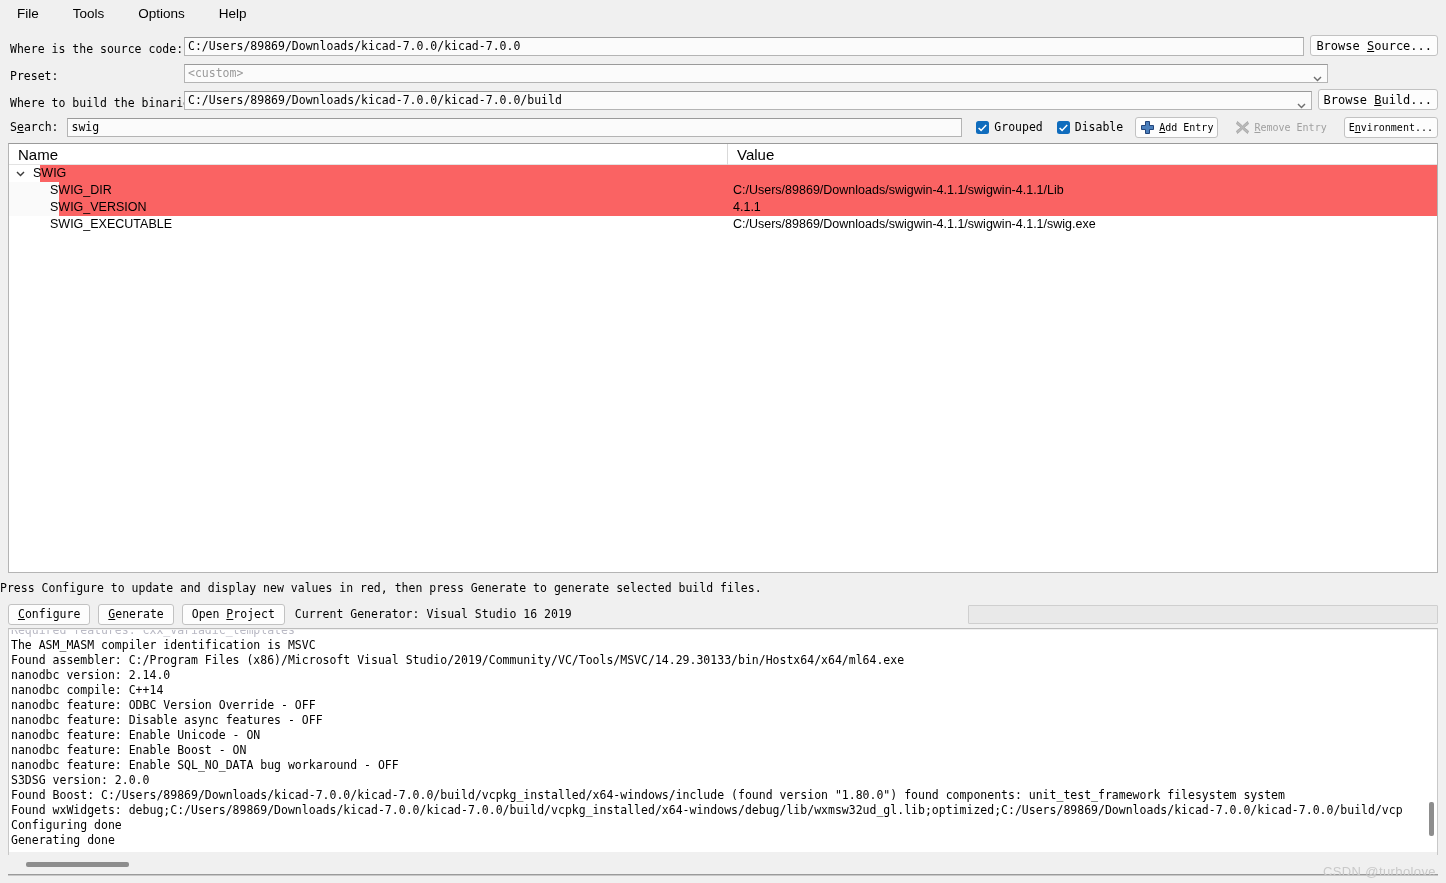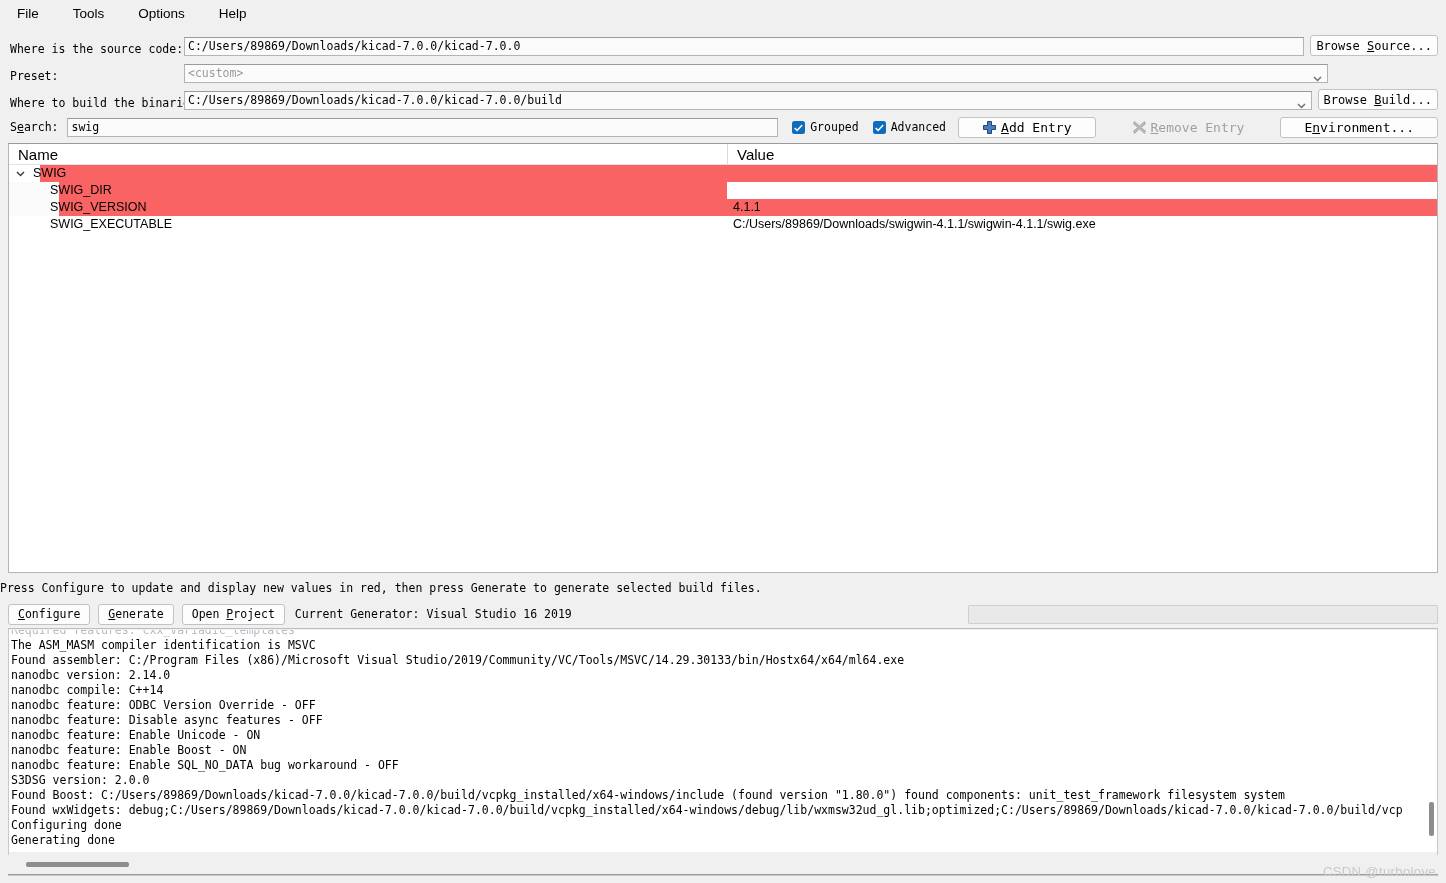--- a/index.html
+++ b/index.html
@@ -135,22 +135,22 @@
   .cbox svg { position: absolute; left: 2px; top: 3px; }
   .tbtn {
     margin-left: 12px;
     height: 21px;
     display: flex;
     align-items: center;
     background: #fdfdfd;
     border: 1px solid #c2c2c2;
     border-radius: 3px;
     font-family: "DejaVu Sans Mono", monospace;
-    font-size: 13px;
-    padding: 0 23px;
+    font-size: 10px;
+    padding: 0 4px;
     cursor: default;
     white-space: nowrap;
   }
   .tbtn.disabled { color: #a0a0a0; background: transparent; border-color: transparent; }
   .tbtn .ticon { width: 15px; height: 15px; margin-right: 4px; flex: none; }
 
   
   #tablewrap {
     margin: 2px 8px 0 8px;
     height: 430px;
@@ -382,21 +382,21 @@
     </span>
     <span>Grouped</span>
   </div>
 
   <div class="cbwrap">
     <span class="cbox">
       <svg width="9" height="8" viewBox="0 0 9 8">
           <path d="M0.6 4 L3.1 6.4 L8.2 1.1" stroke="#ffffff" stroke-width="1.5" fill="none"></path>
         </svg>
     </span>
-    <span>Advanced</span>
+    <span>Disable</span>
   </div>
 
   <div class="tbtn">
     <span class="ticon">
       <svg width="15" height="15" viewBox="0 0 15 15">
         <path d="M5.5 1.5 h4 v4 h4 v4 h-4 v4 h-4 v-4 h-4 v-4 h4 z" fill="#4a7ebb" stroke="#22447a" stroke-width="1"></path>
       </svg>
     </span>
     <span><span></span><u>A</u><span>dd Entry</span></span>
   </div>
@@ -430,20 +430,21 @@
       </span>
       <span class="nametext">SWIG</span>
     </div>
     <div class="valcell"></div>
   </div>
 
   <div class="trow child red">
     <div class="namecell">
       <span class="nametext">SWIG_DIR</span>
     </div>
+    <div class="valcell">C:/Users/89869/Downloads/swigwin-4.1.1/swigwin-4.1.1/Lib</div>
   </div>
 
   <div class="trow child red">
     <div class="namecell">
       <span class="nametext">SWIG_VERSION</span>
     </div>
     <div class="valcell">4.1.1</div>
   </div>
 
 

